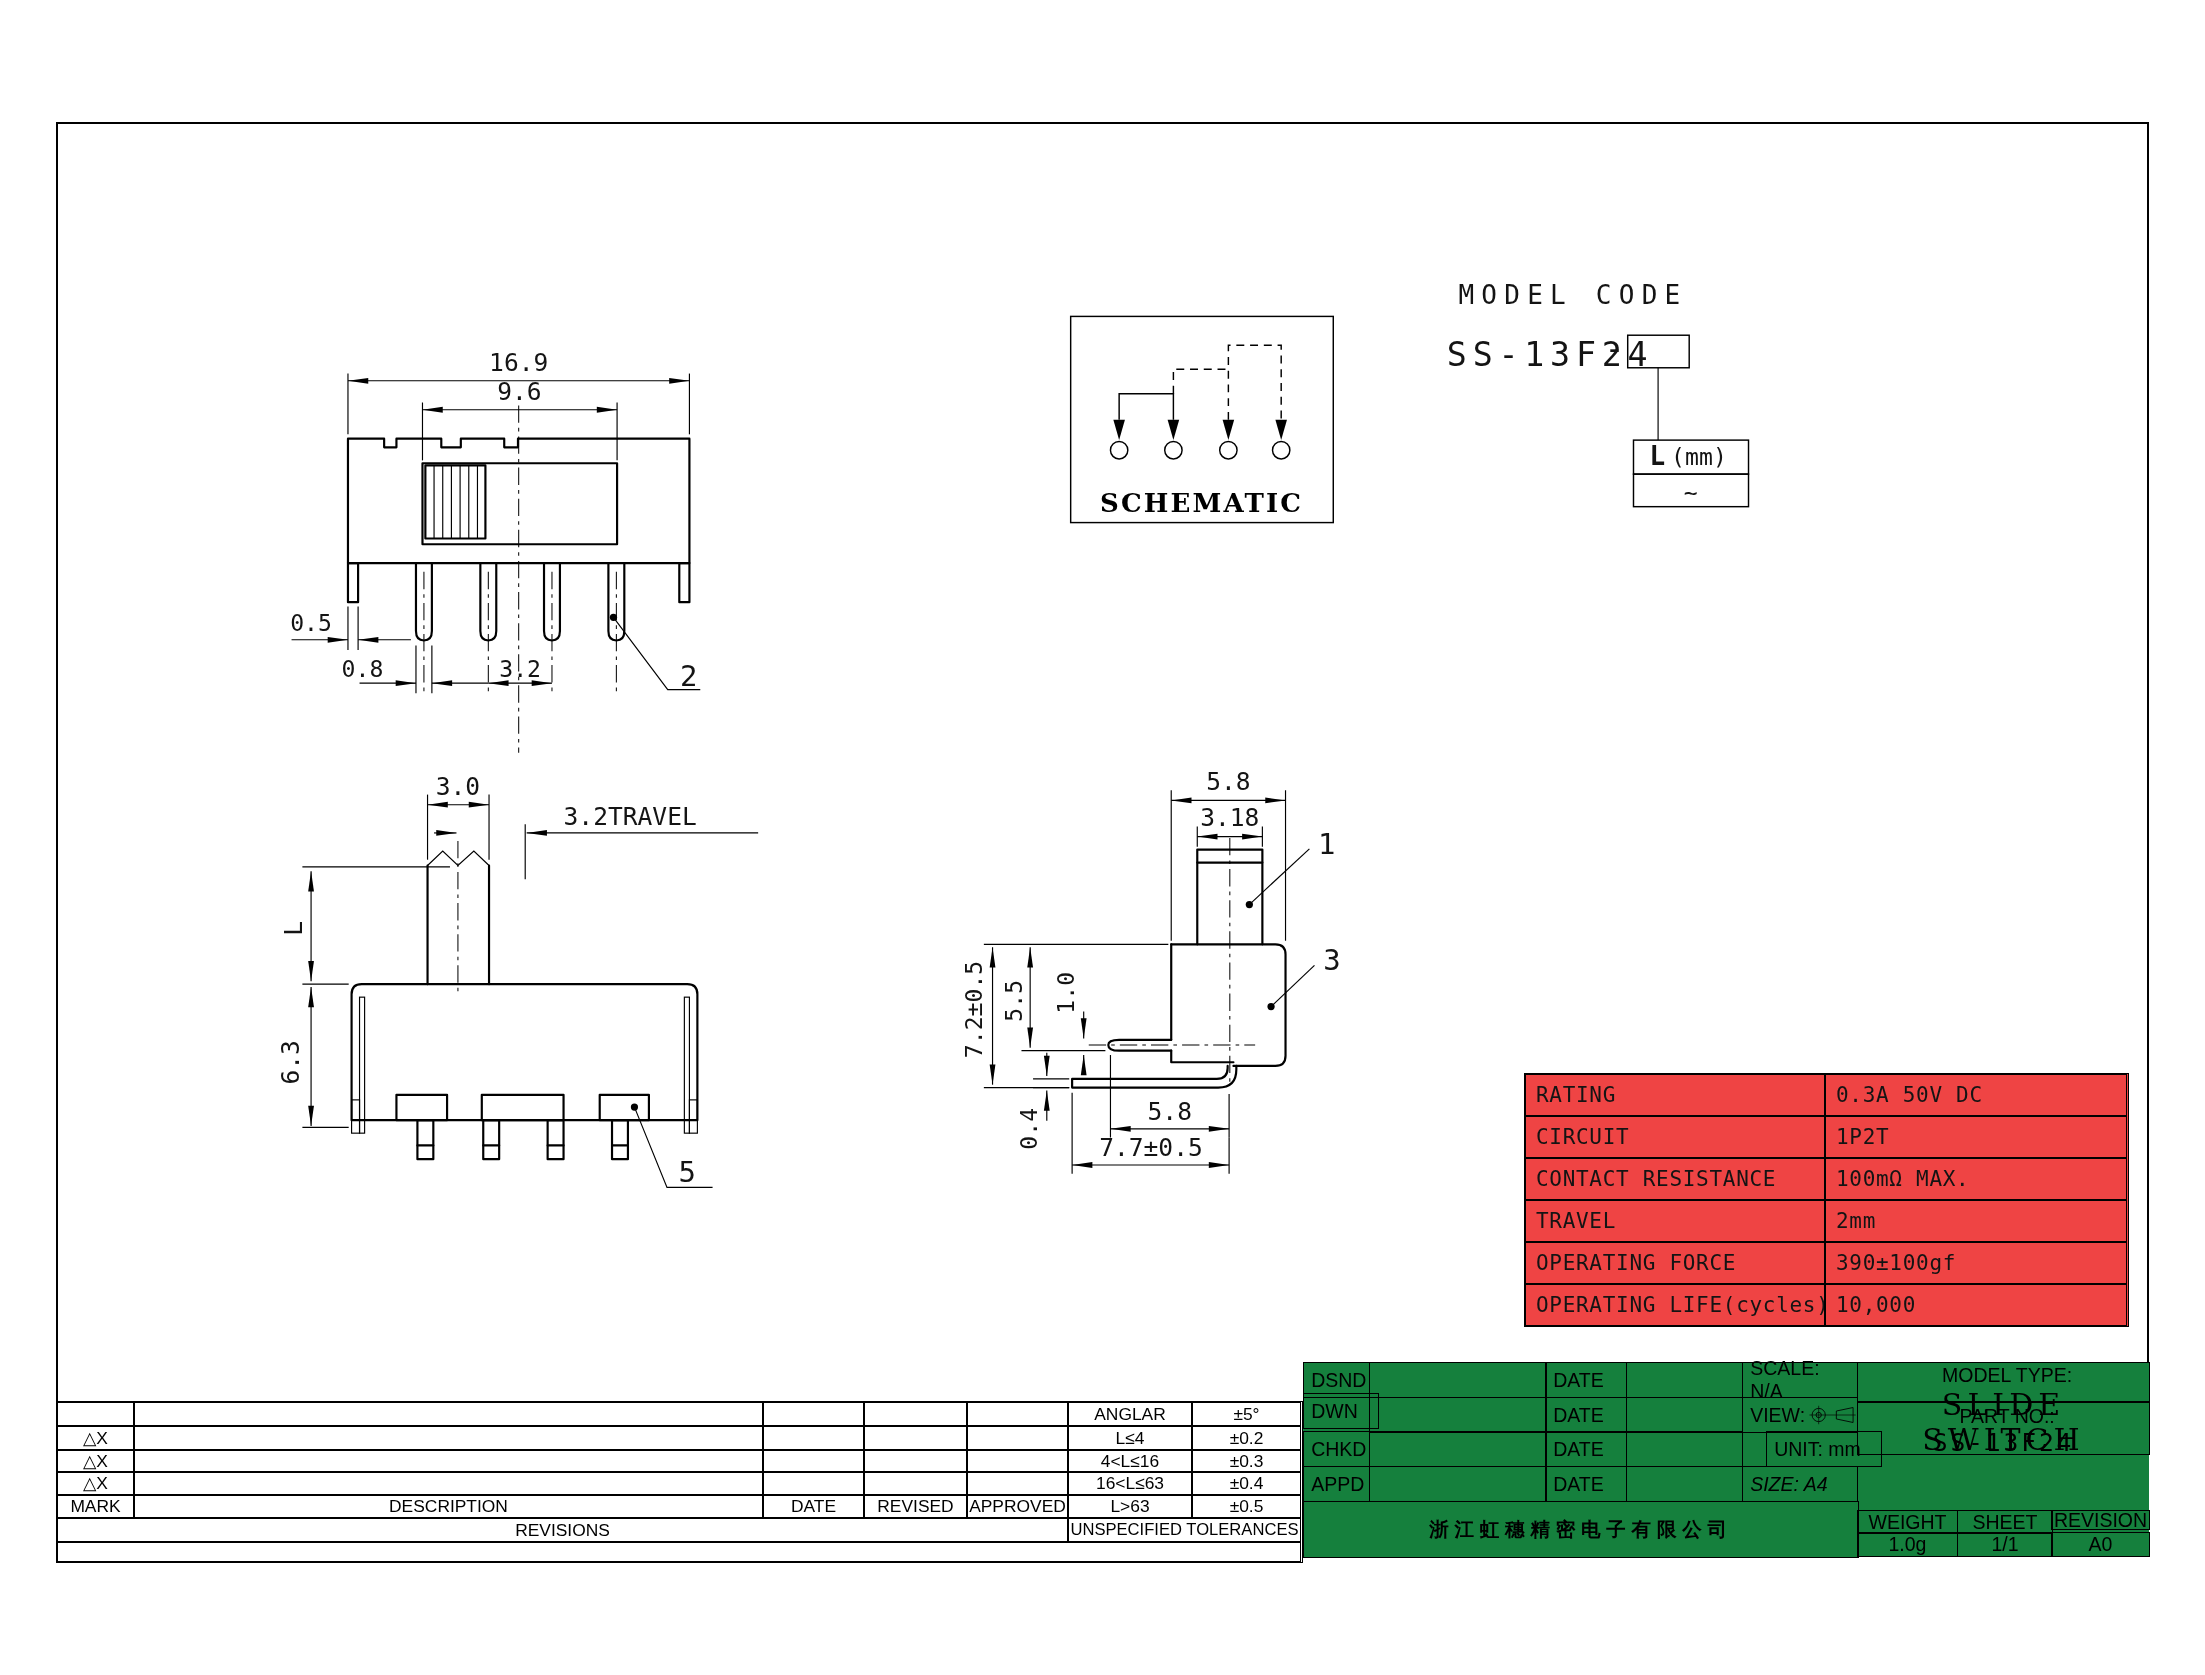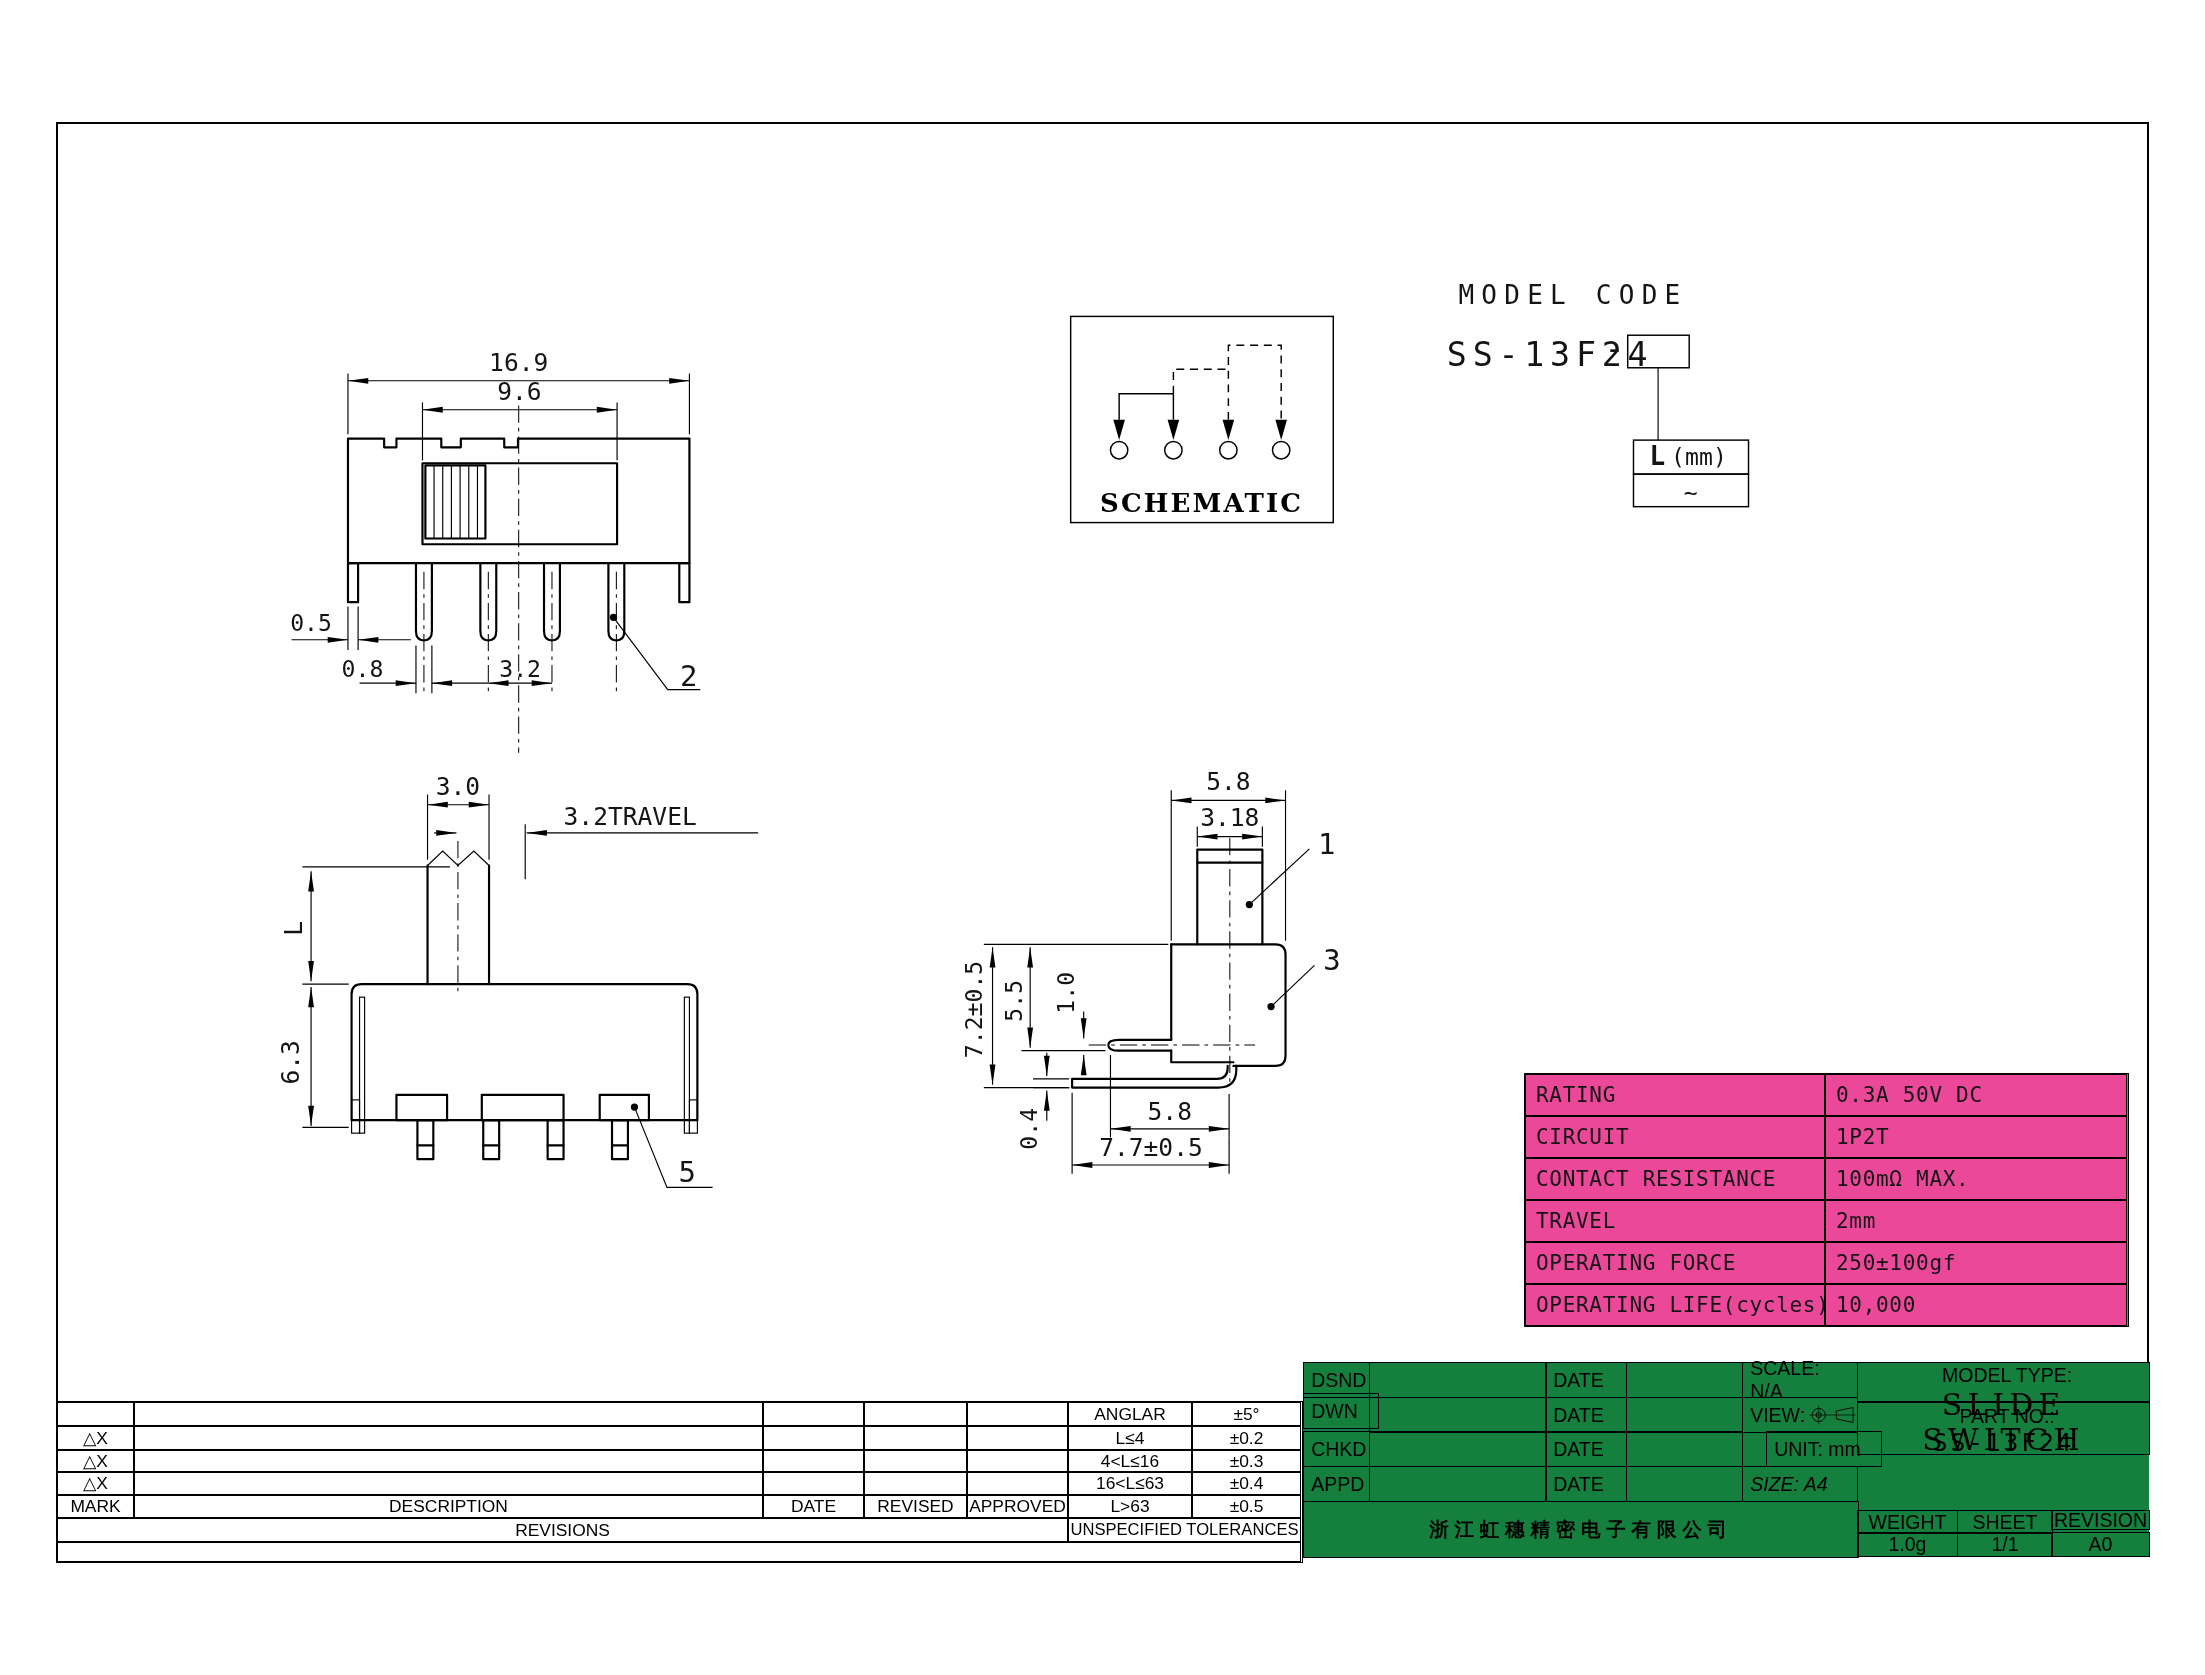--- a/index.html
+++ b/index.html
@@ -15,21 +15,21 @@
   text{fill:#141414;}
   text.dim{font-family:"DejaVu Sans Mono",monospace;font-size:32px;}
   text.big{font-size:34px;}
   text.callout{font-family:"DejaVu Sans Mono",monospace;font-size:40px;}
   text.mc-title{font-family:"DejaVu Sans Mono",monospace;font-size:36px;letter-spacing:10px;}
   text.mc-code{font-family:"DejaVu Sans Mono",monospace;font-size:46px;letter-spacing:8px;}
   text.mc-l{font-family:"DejaVu Sans Mono",monospace;font-size:36px;font-weight:bold;}
   text.mc-u{font-family:"DejaVu Sans Mono",monospace;font-size:32px;}
   text.schem{font-family:"DejaVu Serif",serif;font-weight:bold;font-size:36px;letter-spacing:3px;fill:#000;}
   
-  .spec{position:absolute;left:1524px;top:1073px;width:603px;display:grid;grid-template-columns:300px 302px;border:1.4px solid #000;box-sizing:content-box;background:#ec4899;}
+  .spec{position:absolute;left:1524px;top:1073px;width:603px;display:grid;grid-template-columns:300px 302px;border:1.4px solid #000;box-sizing:content-box;background:#ef4444;}
   .spec .c{border:0.7px solid #000;height:42px;box-sizing:border-box;display:flex;align-items:center;padding-left:10px;font-family:"DejaVu Sans Mono",monospace;font-size:21px;color:#141414;letter-spacing:0.7px;white-space:nowrap;overflow:hidden;}
   
   .revtol{position:absolute;left:56px;top:1393px;width:1247px;border:1.4px solid #000;box-sizing:border-box;display:grid;grid-template-columns:77px 629px 101px 103px 101px 124px 109px;grid-template-rows:24px 24px 22.4px 22.4px 23px 24.6px 20px;background:#fff;margin-top:8px;}
   .revtol .c{border:0.7px solid #000;display:flex;align-items:center;justify-content:center;font-size:17.4px;box-sizing:border-box;white-space:nowrap;}
   .revtol .sp5{grid-column:1/6;}
   .revtol .sp2{grid-column:6/8;font-size:16.6px;}
   .revtol .sp7{grid-column:1/8;}
   
   .tb{position:absolute;left:1303px;top:1362px;width:846px;height:195px;background:#15803d;}
   .tb .cell{position:absolute;border:1.4px solid #000;box-sizing:border-box;display:flex;align-items:center;font-size:19.5px;}
@@ -240,21 +240,21 @@
 <div class="spec">
   <div class="c">RATING</div>
   <div class="c">0.3A 50V DC</div>
   <div class="c">CIRCUIT</div>
   <div class="c">1P2T</div>
   <div class="c">CONTACT RESISTANCE</div>
   <div class="c">100mΩ MAX.</div>
   <div class="c">TRAVEL</div>
   <div class="c">2mm</div>
   <div class="c">OPERATING FORCE</div>
-  <div class="c">250±100gf</div>
+  <div class="c">390±100gf</div>
   <div class="c">OPERATING LIFE(cycles)</div>
   <div class="c">10,000</div>
 </div>
 
 <div class="revtol">
   <div class="c"></div>
   <div class="c"></div>
   <div class="c"></div>
   <div class="c"></div>
   <div class="c"></div>

